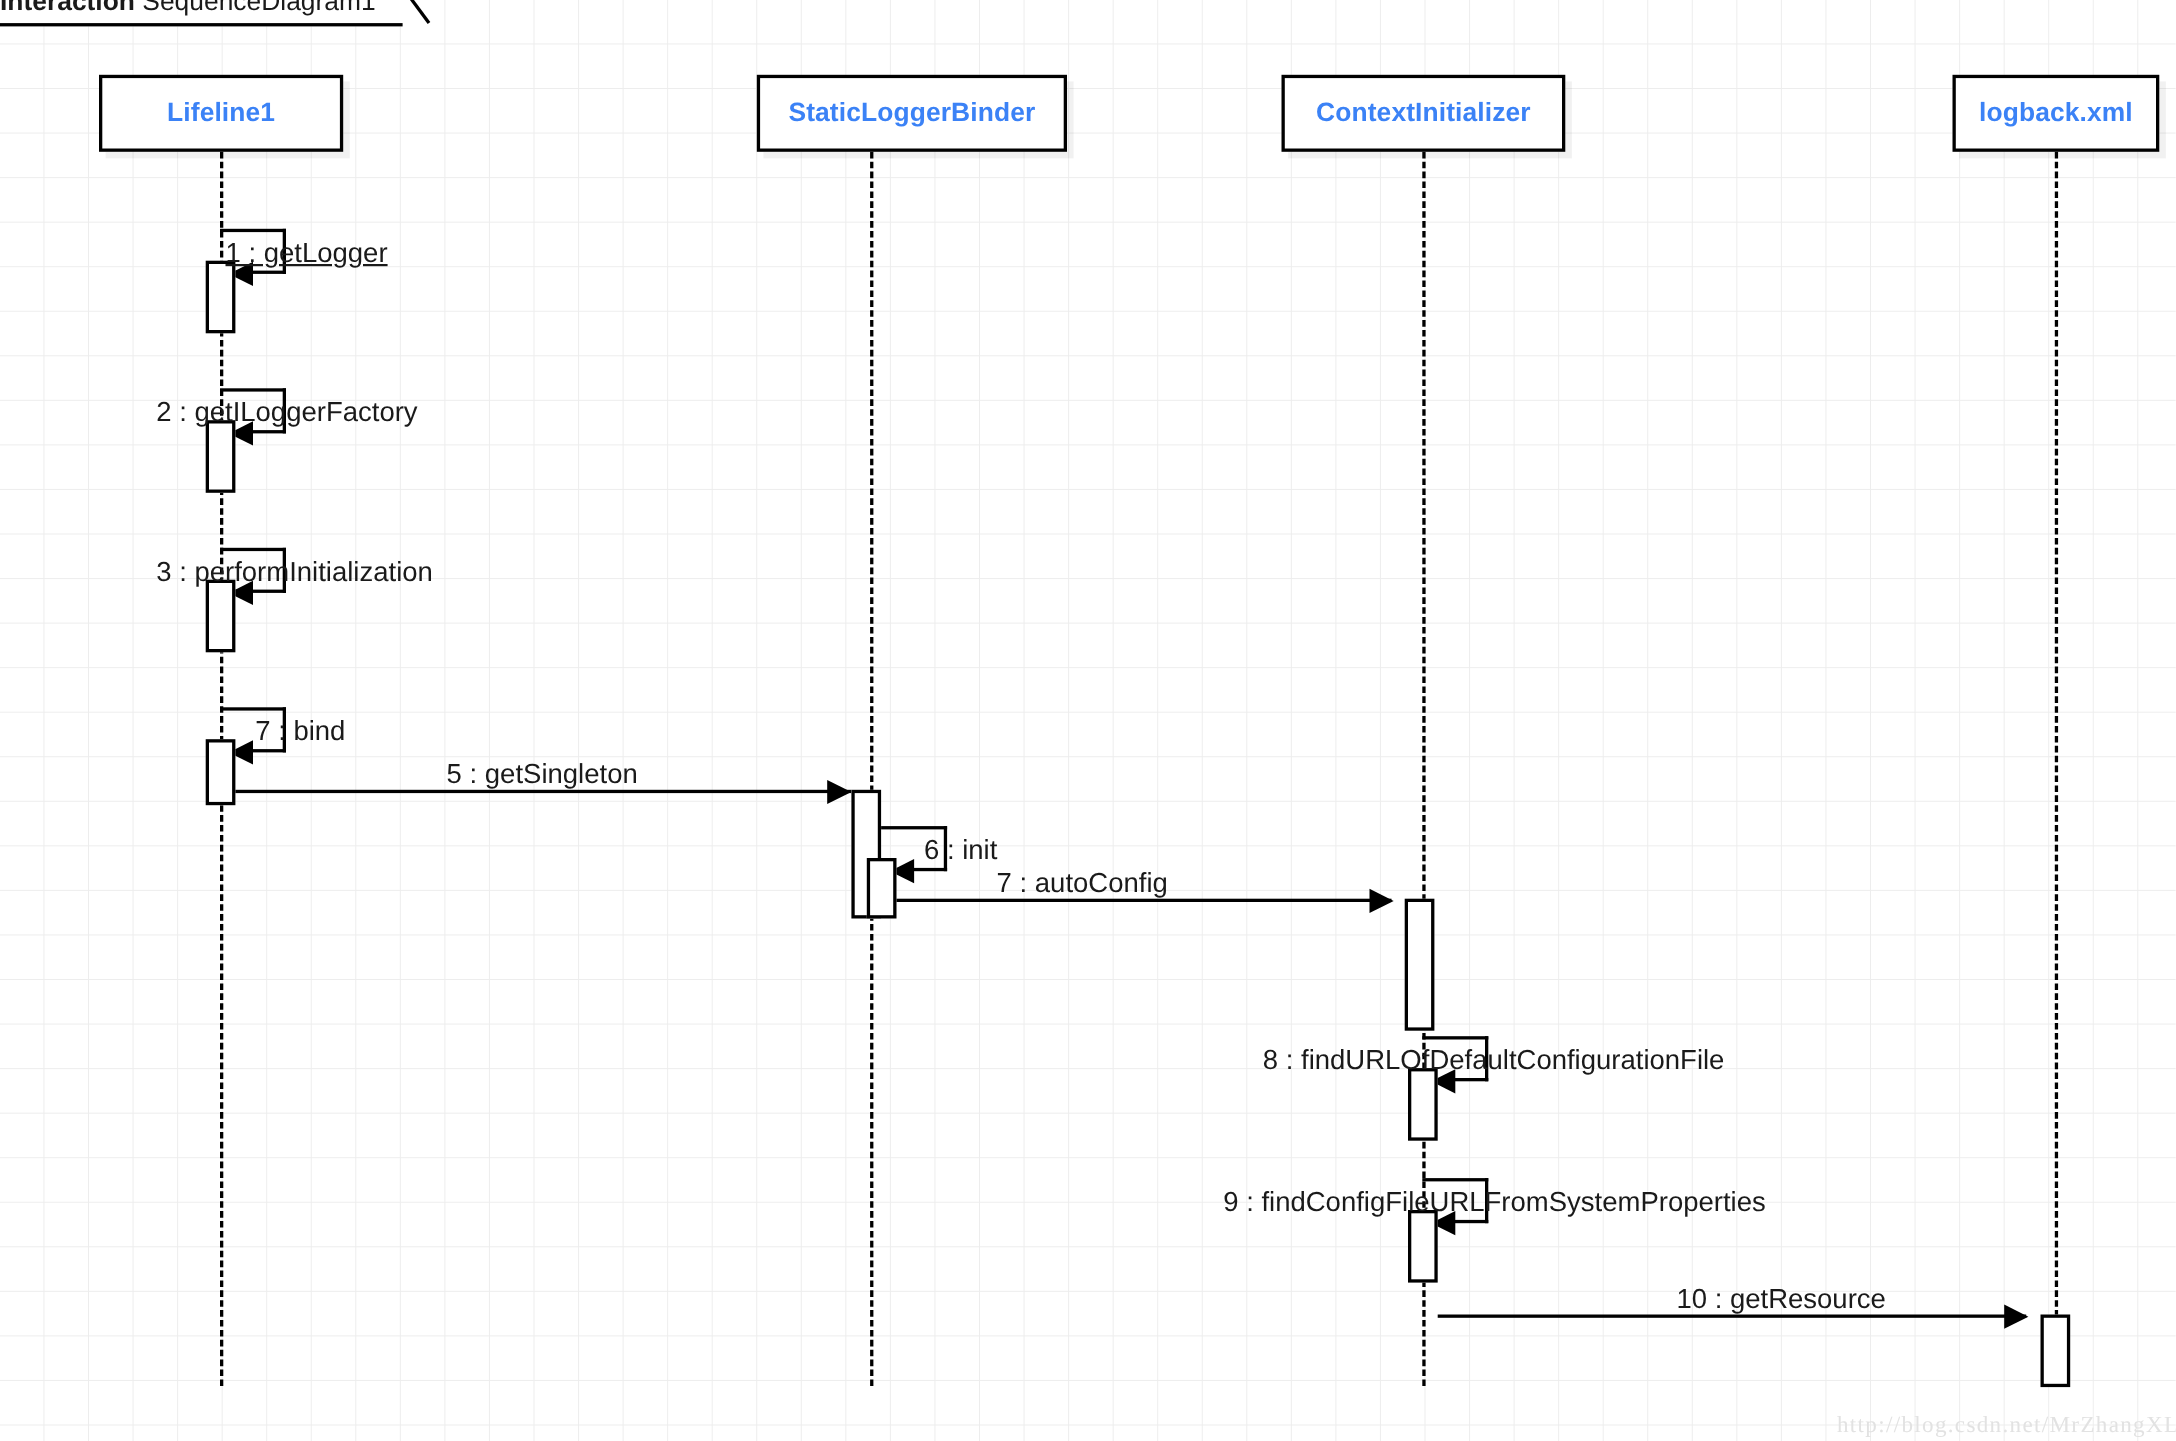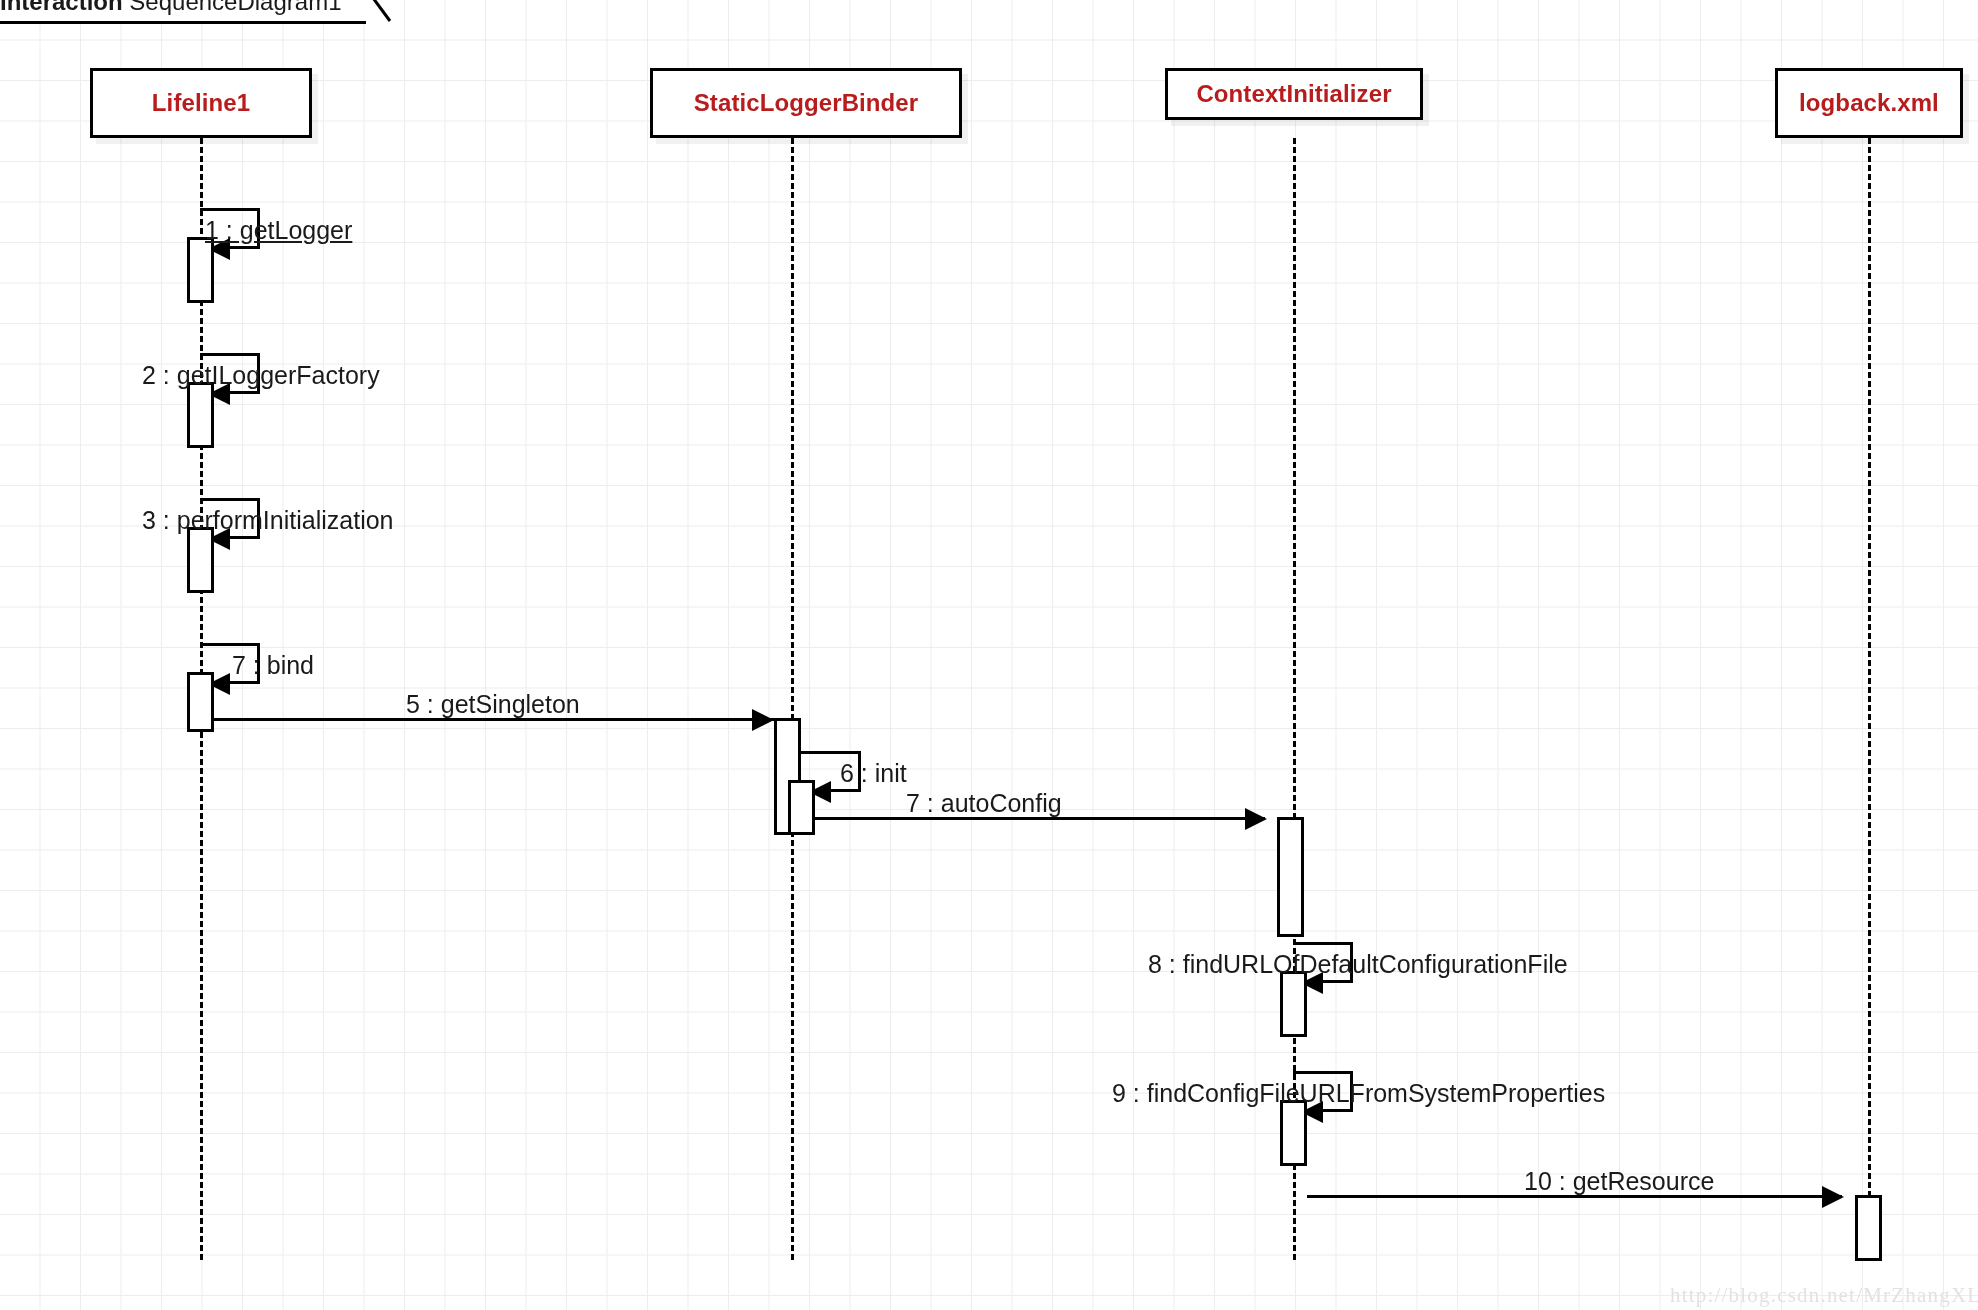--- a/index.html
+++ b/index.html
@@ -59,21 +59,21 @@
     border: 3px solid #000000;
     box-sizing: border-box;
     box-shadow: 6px 6px 0 0 rgba(0,0,0,0.055);
     display: flex;
     align-items: center;
     justify-content: center;
   }
   .lifeline-head span {
     font-size: 24px;
     font-weight: bold;
-    color: #b91c1c;
+    color: #3b82f6;
     letter-spacing: 0.1px;
   }
   .lifeline-dash {
     position: absolute;
     width: 0;
     border-left: 3px dashed #000000;
   }
 
   
   .activation {
@@ -143,26 +143,26 @@
     <svg class="tab-corner" viewBox="0 0 30 41" width="30" height="41">
       <path d="M 0 0 L 28 38" stroke="#000000" stroke-width="3" fill="none"></path>
     </svg>
   </div>
 
   <div class="lifeline-head" style="left:90px; top:68px; width:222px; height:70px;">
     <span>Lifeline1</span>
   </div>
   <div class="lifeline-dash" style="left:200px; top:138px; height:1122px;"></div>
 
-  <div class="lifeline-head" style="left:650px; top:68px; width:312px; height:70px;">
+  <div class="lifeline-head" style="left:688px; top:68px; width:282px; height:70px;">
     <span>StaticLoggerBinder</span>
   </div>
   <div class="lifeline-dash" style="left:791px; top:138px; height:1122px;"></div>
 
-  <div class="lifeline-head" style="left:1165px; top:68px; width:258px; height:52px;">
+  <div class="lifeline-head" style="left:1165px; top:68px; width:258px; height:70px;">
     <span>ContextInitializer</span>
   </div>
   <div class="lifeline-dash" style="left:1293px; top:138px; height:1122px;"></div>
 
   <div class="lifeline-head" style="left:1775px; top:68px; width:188px; height:70px;">
     <span>logback.xml</span>
   </div>
   <div class="lifeline-dash" style="left:1868px; top:138px; height:1122px;"></div>
 
   <div class="self-loop" style="left:200px; top:208px; width:60px; height:41px;"></div>

